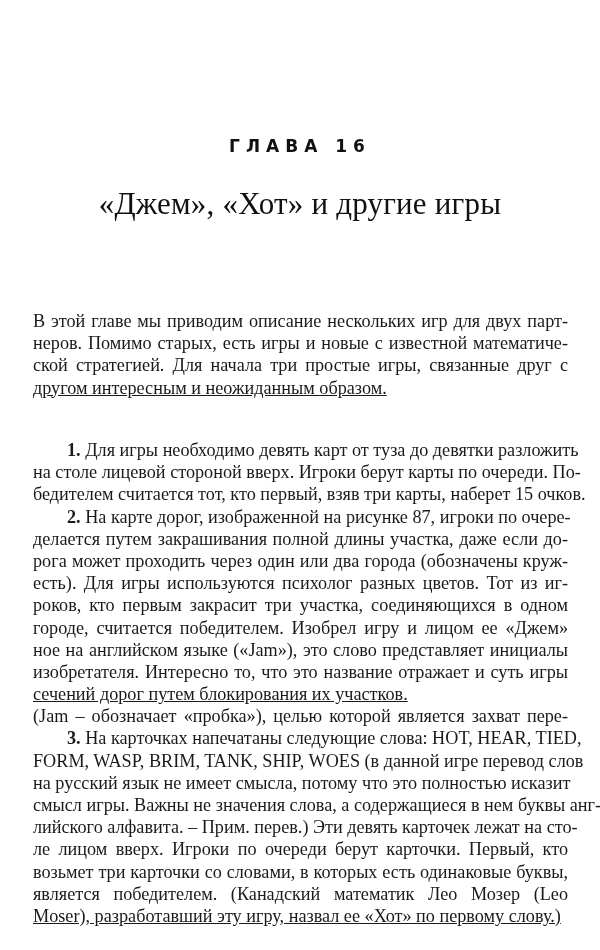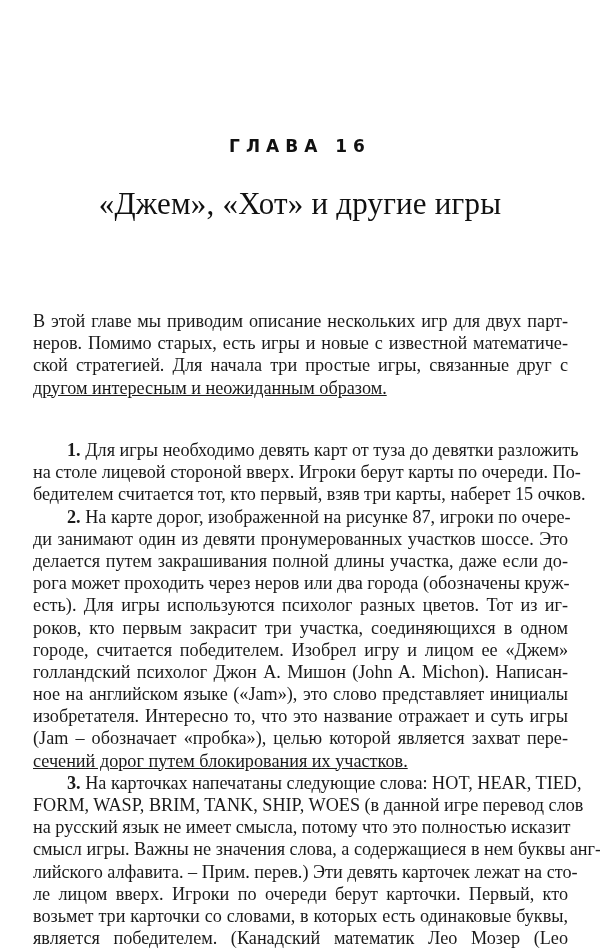--- a/index.html
+++ b/index.html
@@ -89,31 +89,29 @@
     <span class="line last">другом интересным и неожиданным образом.</span>
   </div>
 
   <div class="body-text" id="items">
 
     <span class="line indent"><span class="num">1.</span><span> Для игры необходимо девять карт от туза до девятки разложить</span></span>
     <span class="line">на столе лицевой стороной вверх. Игроки берут карты по очереди. По-</span>
     <span class="line">бедителем считается тот, кто первый, взяв три карты, наберет 15 очков.</span>
 
     <span class="line indent"><span class="num">2.</span><span> На карте дорог, изображенной на рисунке 87, игроки по очере-</span></span>
-    <span class="line">ди занимают один из девяти пронумерованных участков шоссе. Это</span>
     <span class="line">делается путем закрашивания полной длины участка, даже если до-</span>
-    <span class="line"><span>рога может проходить через неров или два города (</span><span class="it">обозначены круж-</span></span>
+    <span class="line"><span>рога может проходить через один или два города (</span><span class="it">обозначены круж-</span></span>
     <span class="line"><span class="it">есть</span><span>). Для игры используются психолог разных цветов. Тот из иг-</span></span>
     <span class="line">роков, кто первым закрасит три участка, соединяющихся в одном</span>
     <span class="line">городе, считается победителем. Изобрел игру и лицом ее «Джем»</span>
-    <span class="line">голландский психолог Джон А. Мишон (John A. Michon). Написан-</span>
     <span class="line">ное на английском языке («Jam»), это слово представляет инициалы</span>
     <span class="line">изобретателя. Интересно то, что это название отражает и суть игры</span>
+    <span class="line last">сечений дорог путем блокирования их участков.</span>
     <span class="line">(Jam – обозначает «пробка»), целью которой является захват пере-</span>
-    <span class="line last">сечений дорог путем блокирования их участков.</span>
 
     <span class="line indent"><span class="num">3.</span><span> На карточках напечатаны следующие слова: HOT, HEAR, TIED,</span></span>
     <span class="line"><span>FORM, WASP, BRIM, TANK, SHIP, WOES (</span><span class="it">в данной игре перевод слов</span></span>
     <span class="line it">на русский язык не имеет смысла, потому что это полностью исказит</span>
     <span class="line it">смысл игры. Важны не значения слова, а содержащиеся в нем буквы анг-</span>
     <span class="line"><span class="it">лийского алфавита. – Прим. перев.</span><span>) Эти девять карточек лежат на сто-</span></span>
     <span class="line">ле лицом вверх. Игроки по очереди берут карточки. Первый, кто</span>
     <span class="line">возьмет три карточки со словами, в которых есть одинаковые буквы,</span>
     <span class="line">является победителем. (Канадский математик Лео Мозер (Leo</span>
     <span class="line last">Moser), разработавший эту игру, назвал ее «Хот» по первому слову.)</span>

